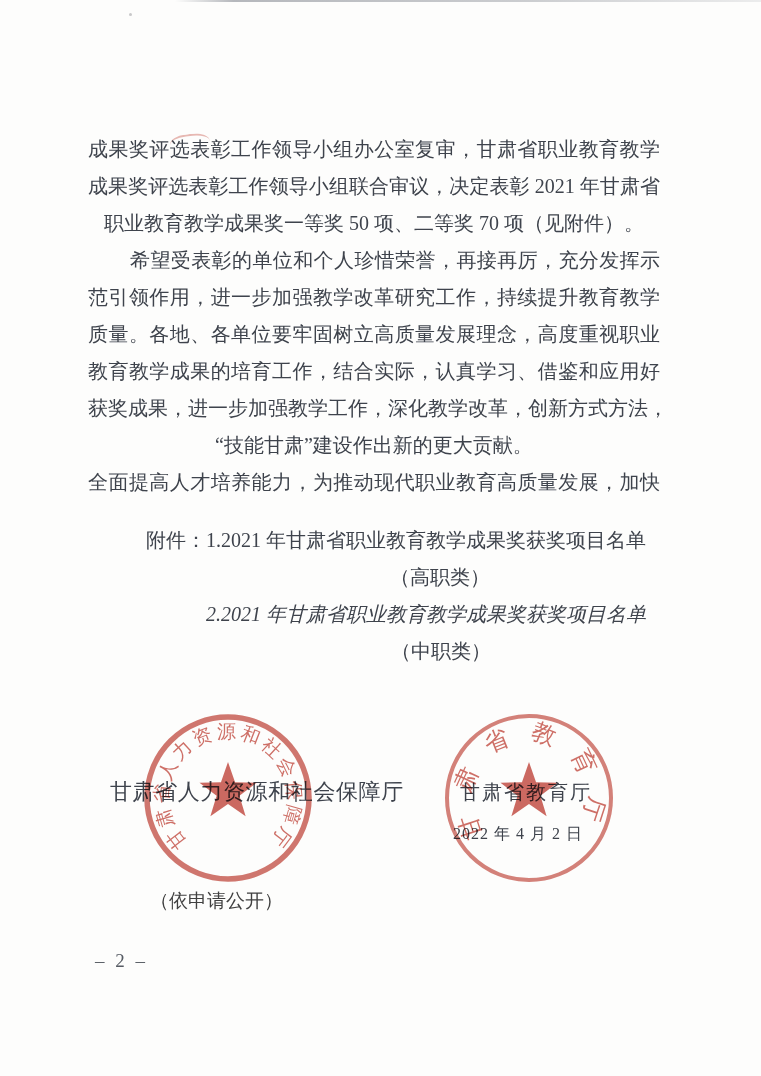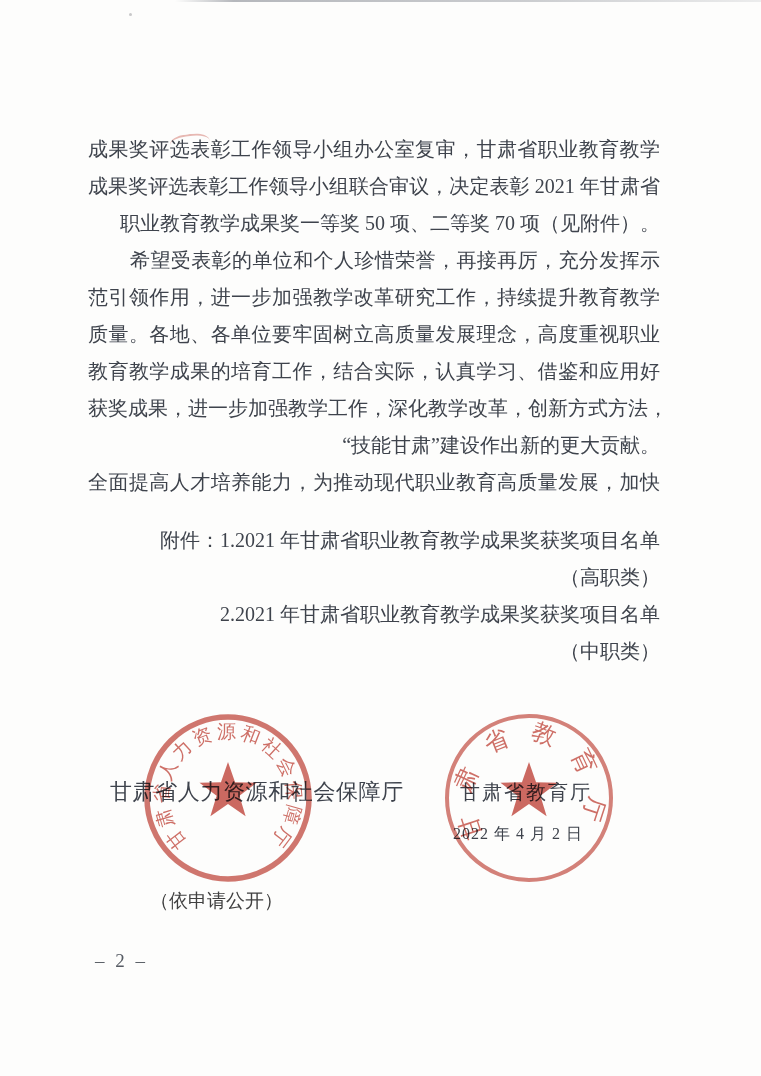--- a/index.html
+++ b/index.html
@@ -10,21 +10,21 @@
   }
   .page {
     position:absolute; left:0; top:0; width:761px; height:1076px;
     background:#fdfdfc; overflow:hidden;
   }
   .abs { position:absolute; }
   .textblock { position:absolute; left:88px; width:572px; }
   .bl {
     font-size:20px; line-height:37px; height:37px;
     color:#3e434c; white-space:nowrap;
-    text-align:right;
+    text-align:center;
   }
   .bl.j { text-align:justify; text-align-last:justify; }
   .bl.ind { text-indent:42px; }
   .sig { font-size:22px; line-height:26px; color:#3e434c; white-space:nowrap; letter-spacing:0.6px; }
   .sig.sm { font-size:20px; letter-spacing:2px; }
   .sig.date { font-size:16px; letter-spacing:1px; }
   .disclosure { font-size:19px; color:#404040; white-space:nowrap; }
   .pagenum { font-size:19px; color:#565b63; letter-spacing:3px; white-space:nowrap; }
   .seal { position:absolute; mix-blend-mode:multiply; opacity:0.92; }
   .seal-ring { fill:none; stroke:#bf4136; }
@@ -56,21 +56,21 @@
     <div class="bl j">质量。各地、各单位要牢固树立高质量发展理念，高度重视职业</div>
     <div class="bl j">教育教学成果的培育工作，结合实际，认真学习、借鉴和应用好</div>
     <div class="bl j">获奖成果，进一步加强教学工作，深化教学改革，创新方式方法，</div>
     <div class="bl">“技能甘肃”建设作出新的更大贡献。</div>
     <div class="bl j">全面提高人才培养能力，为推动现代职业教育高质量发展，加快</div>
   </div>
 
   <div class="textblock" style="top:522px;">
     <div class="bl" style="padding-left:44px;">附件：1.2021 年甘肃省职业教育教学成果奖获奖项目名单</div>
     <div class="bl" style="padding-left:132px;">（高职类）</div>
-    <div class="bl" style="padding-left:104px;">2.2021 年甘肃省职业教育教学成果奖获奖项目名单</div>
+    <div class="bl" style="padding-left:104px;font-style:italic;">2.2021 年甘肃省职业教育教学成果奖获奖项目名单</div>
     <div class="bl" style="padding-left:134px;">（中职类）</div>
   </div>
 
   <div class="abs sig" style="left:110px; top:779px;">甘肃省人力资源和社会保障厅</div>
   <div class="abs sig sm" style="left:460px; top:779px;">甘肃省教育厅</div>
   <div class="abs sig date" style="left:453px; top:821px;">2022 年 4 月 2 日</div>
 
   <svg class="seal" style="left:133px; top:703px;" width="190" height="190" viewBox="0 0 190 190">
     <defs>
       <path id="sealPathL" d="M 54.9 139.6 A 60 60 0 1 1 135.1 139.6" fill="none"></path>

